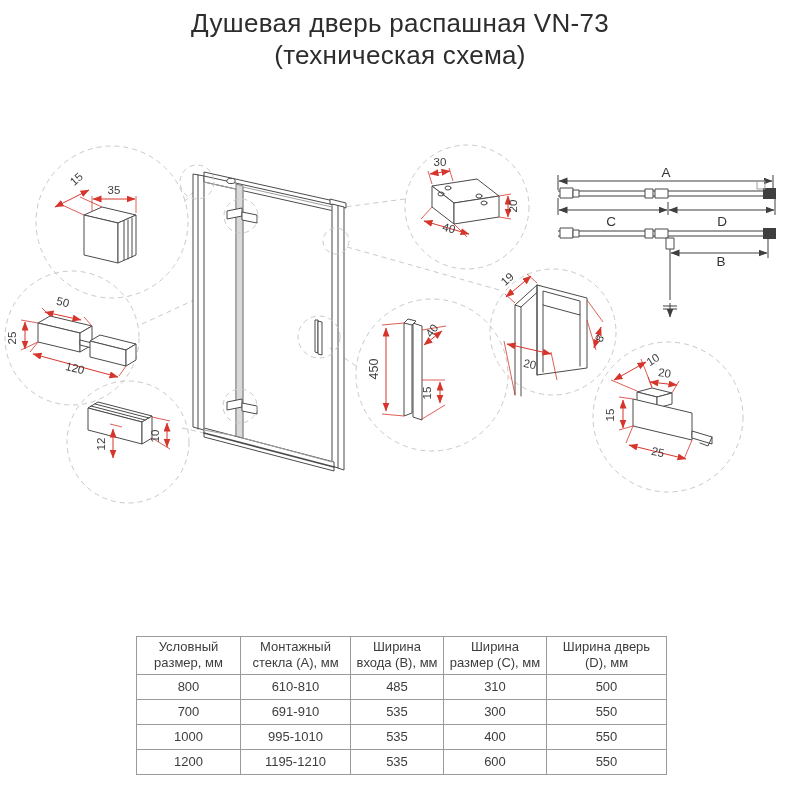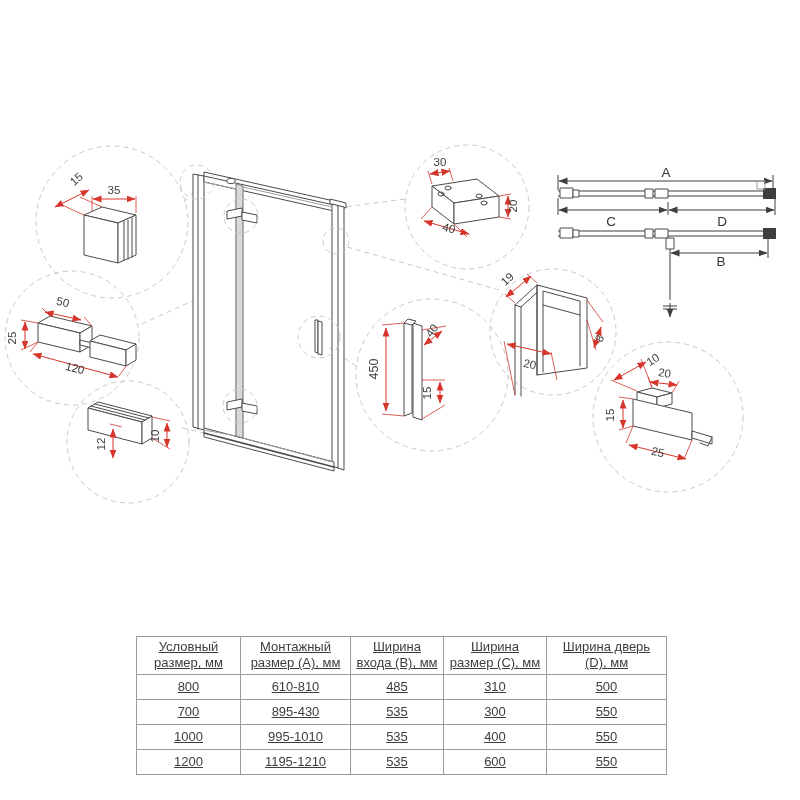--- a/index.html
+++ b/index.html
@@ -18,32 +18,36 @@
   .r  {stroke:var(--c-dimension_red);stroke-width:1;fill:none;}
   .rx {stroke:var(--c-dimension_red);stroke-width:.8;fill:none;}
   .bl {stroke:#3f3f3f;stroke-width:1;fill:none;}
   .dash{stroke:var(--c-detail_circle);stroke-width:1;stroke-dasharray:5 4;fill:none;}
   .t  {font:11.5px "Liberation Sans",sans-serif;fill:var(--c-text_ink);text-anchor:middle;}
   .t2 {font:12.5px "Liberation Sans",sans-serif;fill:var(--c-text_ink);text-anchor:middle;}
   .tp {font:13.5px "Liberation Sans",sans-serif;fill:#333333;text-anchor:middle;}
   
   .tblwrap{position:absolute;left:136px;top:636px;}
   table{border-collapse:collapse;table-layout:fixed;color:var(--c-text_ink);
-        font-size:13px;text-decoration:underline;}
+        font-size:13px;}
   th,td{border:1px solid var(--c-table_border);text-align:center;vertical-align:middle;
         font-weight:400;padding:2px 4px;}
   th{height:32px;line-height:1.25;}
   td{height:20px;}
   col.c1{width:104px}col.c2{width:110px}col.c3{width:93px}col.c4{width:103px}col.c5{width:120px}
 </style>
 </head>
 <body>
 
 <div class="page">
 
+  <div class="title">
+    <div>Душевая дверь распашная VN-73</div>
+    <div>(техническая схема)</div>
+  </div>
 
   <svg width="800" height="628" viewBox="0 0 800 628">
     <defs>
       <marker id="ra" markerWidth="10" markerHeight="8" refX="8.5" refY="3.5" orient="auto-start-reverse" markerUnits="userSpaceOnUse">
         <path d="M0,0 L9,3.5 L0,7 z" style="fill:var(--c-dimension_red)"></path>
       </marker>
       <marker id="ba" markerWidth="10" markerHeight="8" refX="8.5" refY="3.5" orient="auto-start-reverse" markerUnits="userSpaceOnUse">
         <path d="M0,0 L9,3.5 L0,7 z" style="fill:#3f3f3f"></path>
       </marker>
     </defs>
@@ -289,37 +293,37 @@
       <colgroup>
           <col class="c1">
           <col class="c2">
           <col class="c3">
           <col class="c4">
           <col class="c5">
         </colgroup>
       <thead>
         <tr>
           <th>Условный размер, мм</th>
-          <th>Монтажный размер (A), мм</th>
+          <th>Монтажный стекла (A), мм</th>
           <th>Ширина входа (B), мм</th>
           <th>Ширина размер (C), мм</th>
           <th>Ширина дверь (D), мм</th>
         </tr>
       </thead>
       <tbody>
         <tr>
           <td>800</td>
           <td>610-810</td>
           <td>485</td>
           <td>310</td>
           <td>500</td>
         </tr>
         <tr>
           <td>700</td>
-          <td>895-430</td>
+          <td>691-910</td>
           <td>535</td>
           <td>300</td>
           <td>550</td>
         </tr>
         <tr>
           <td>1000</td>
           <td>995-1010</td>
           <td>535</td>
           <td>400</td>
           <td>550</td>

